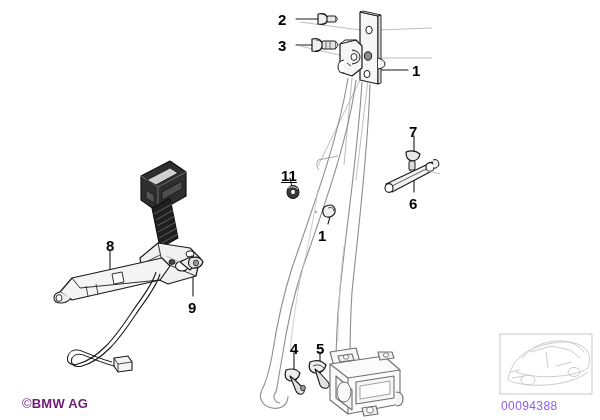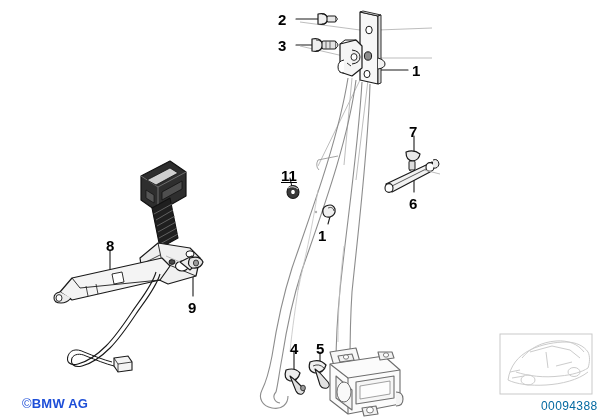--- a/index.html
+++ b/index.html
@@ -31,38 +31,37 @@
     line-height: 1;
     white-space: nowrap;
   }
   #footer-copyright {
     position: absolute;
     left: 22px;
     top: 396px;
     font-family: "Liberation Sans", sans-serif;
     font-size: 13px;
     font-weight: bold;
-    color: #1d4ed8;
+    color: #701a75;
     letter-spacing: 0.2px;
     white-space: nowrap;
   }
   #footer-copyright .cmark {
     font-size: 13px;
     font-weight: normal;
   }
   #part-number {
     position: absolute;
     left: 501px;
     top: 399px;
     font-family: "Liberation Sans", sans-serif;
     font-size: 12px;
-    color: #0369a1;
+    color: #8b5cf6;
     letter-spacing: 0.4px;
     white-space: nowrap;
-    margin-left: 40px;
   }
 </style>
 </head>
 <body>
 
 <div id="page">
 
   <svg id="diagram-svg" viewBox="0 0 600 420">
 
     <g stroke="#1a1a1a" stroke-width="1.1" fill="none" stroke-linecap="round">

